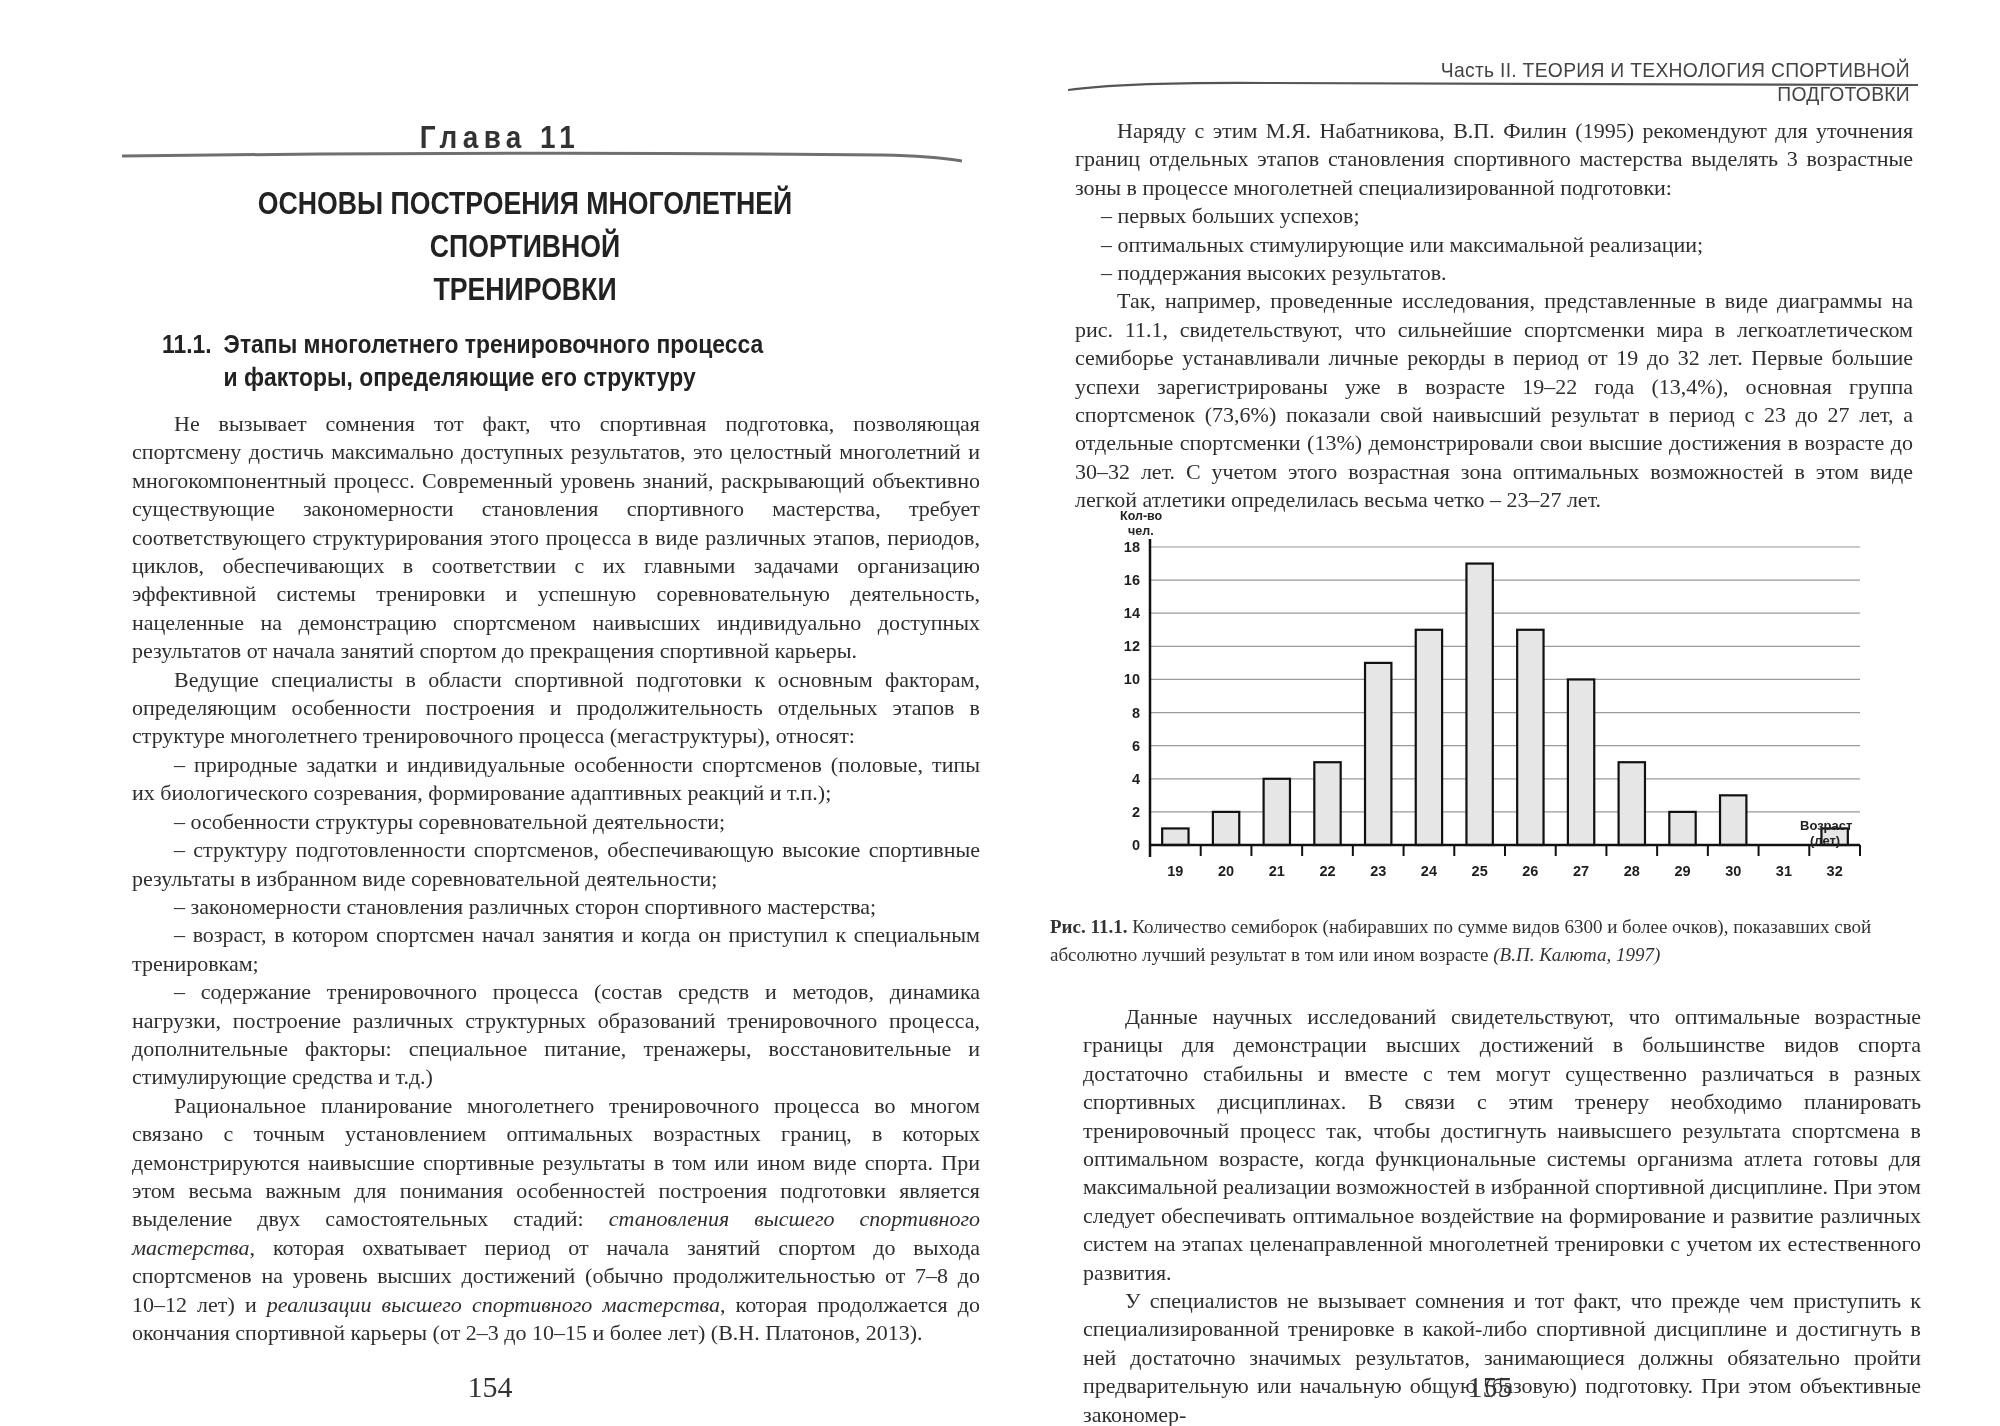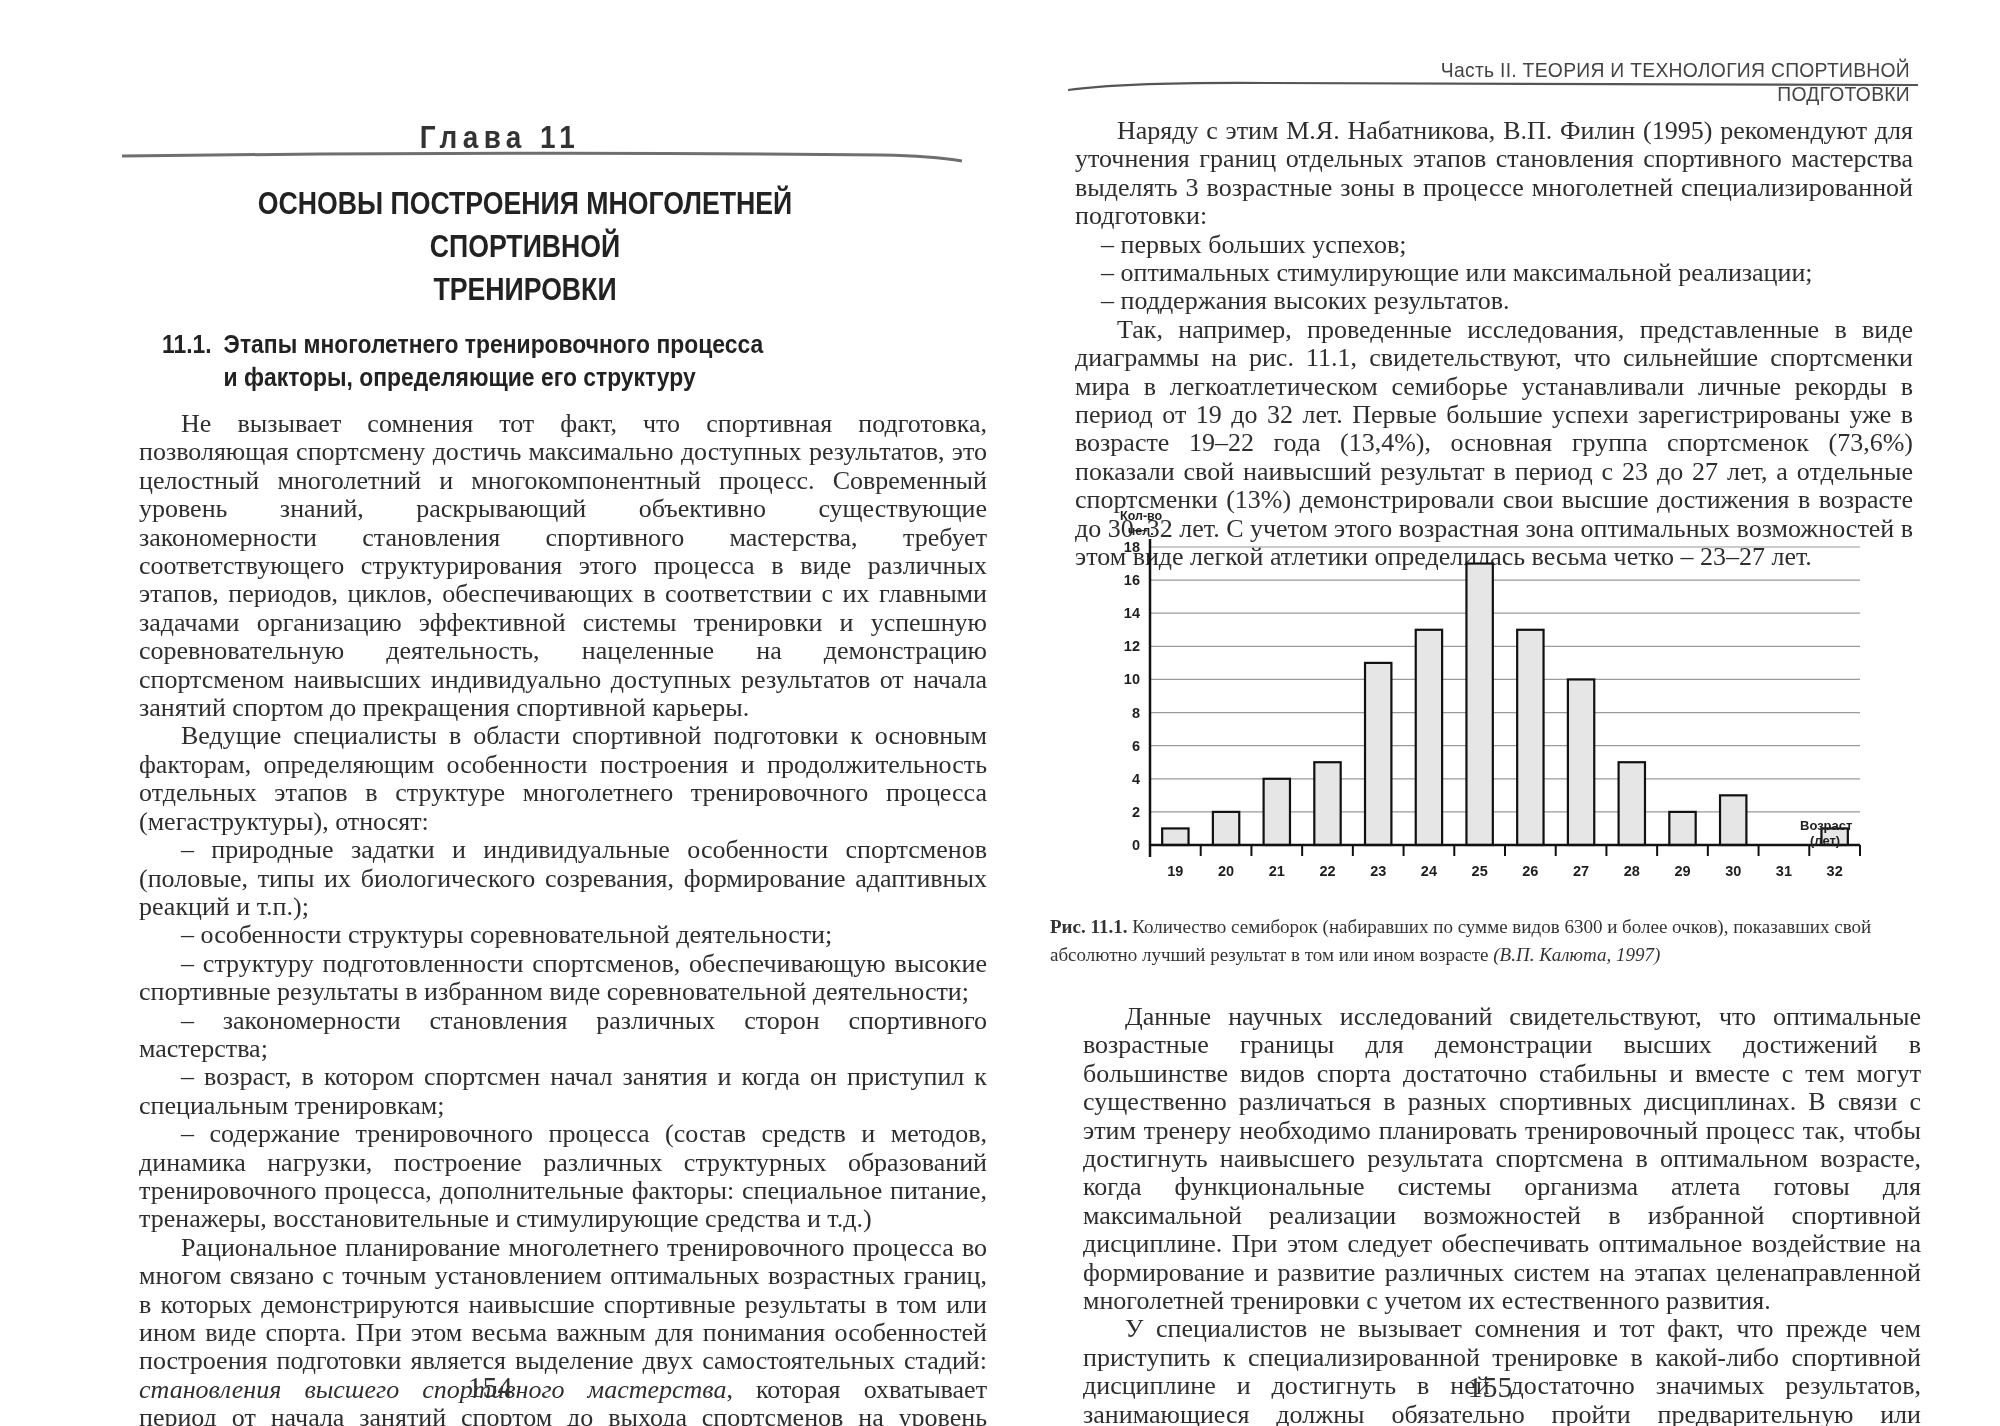--- a/index.html
+++ b/index.html
@@ -13,26 +13,26 @@
   .chapter-label { position:absolute; top:120px; left:0; width:1000px; text-align:center;
     font-size:31px; letter-spacing:6px; font-weight:bold; color:#333; transform:scaleX(0.9); }
   .chapter-rule { position:absolute; top:150px; left:122px; width:840px; height:14px; }
   .chapter-title { position:absolute; top:182px; left:110px; width:830px; text-align:center;
     font-size:31px; font-weight:bold; line-height:43px; color:#222; transform:scaleX(0.86); transform-origin:center top; }
   .section-title { position:absolute; top:328px; left:162px; width:760px;
     font-size:26px; font-weight:bold; line-height:33px; color:#222; transform:scaleX(0.88); transform-origin:left top; }
   .section-title .num { display:inline-block; width:70px; }
   .section-title .line2 { padding-left:70px; display:block; }
 
-  .body-text { position:absolute; font-size:26px; line-height:28.4px; color:#2e2e2e; text-align:justify; }
+  .body-text { position:absolute; font-size:22px; line-height:28.4px; color:#2e2e2e; text-align:justify; }
   .body-text p { margin:0; }
   .body-text p.indent { text-indent:42px; }
   .body-text p.dash { text-indent:42px; }
   .body-text i { font-style:italic; }
-  #left .body-text { top:410px; left:139px; width:848px; }
+  #left .body-text { top:410px; left:132px; width:848px; }
   .folio { position:absolute; font-size:30px; color:#333; width:100px; text-align:center; }
   #left .folio { top:1370px; left:440px; }
   #right .folio { top:1370px; left:440px; }
 
   .running-head { position:absolute; top:58px; left:340px; width:570px; text-align:right; font-size:21px; color:#444; letter-spacing:0.3px; transform:scaleX(0.92); transform-origin:right top; }
   .header-rule { position:absolute; top:80px; left:68px; width:850px; height:12px; }
   #right .text-a { top:117px; left:75px; width:838px; }
   #right .text-b { top:1003px; left:75px; width:838px;margin-left:8px; }
   .text-a p.list { text-indent:26px; }
 

